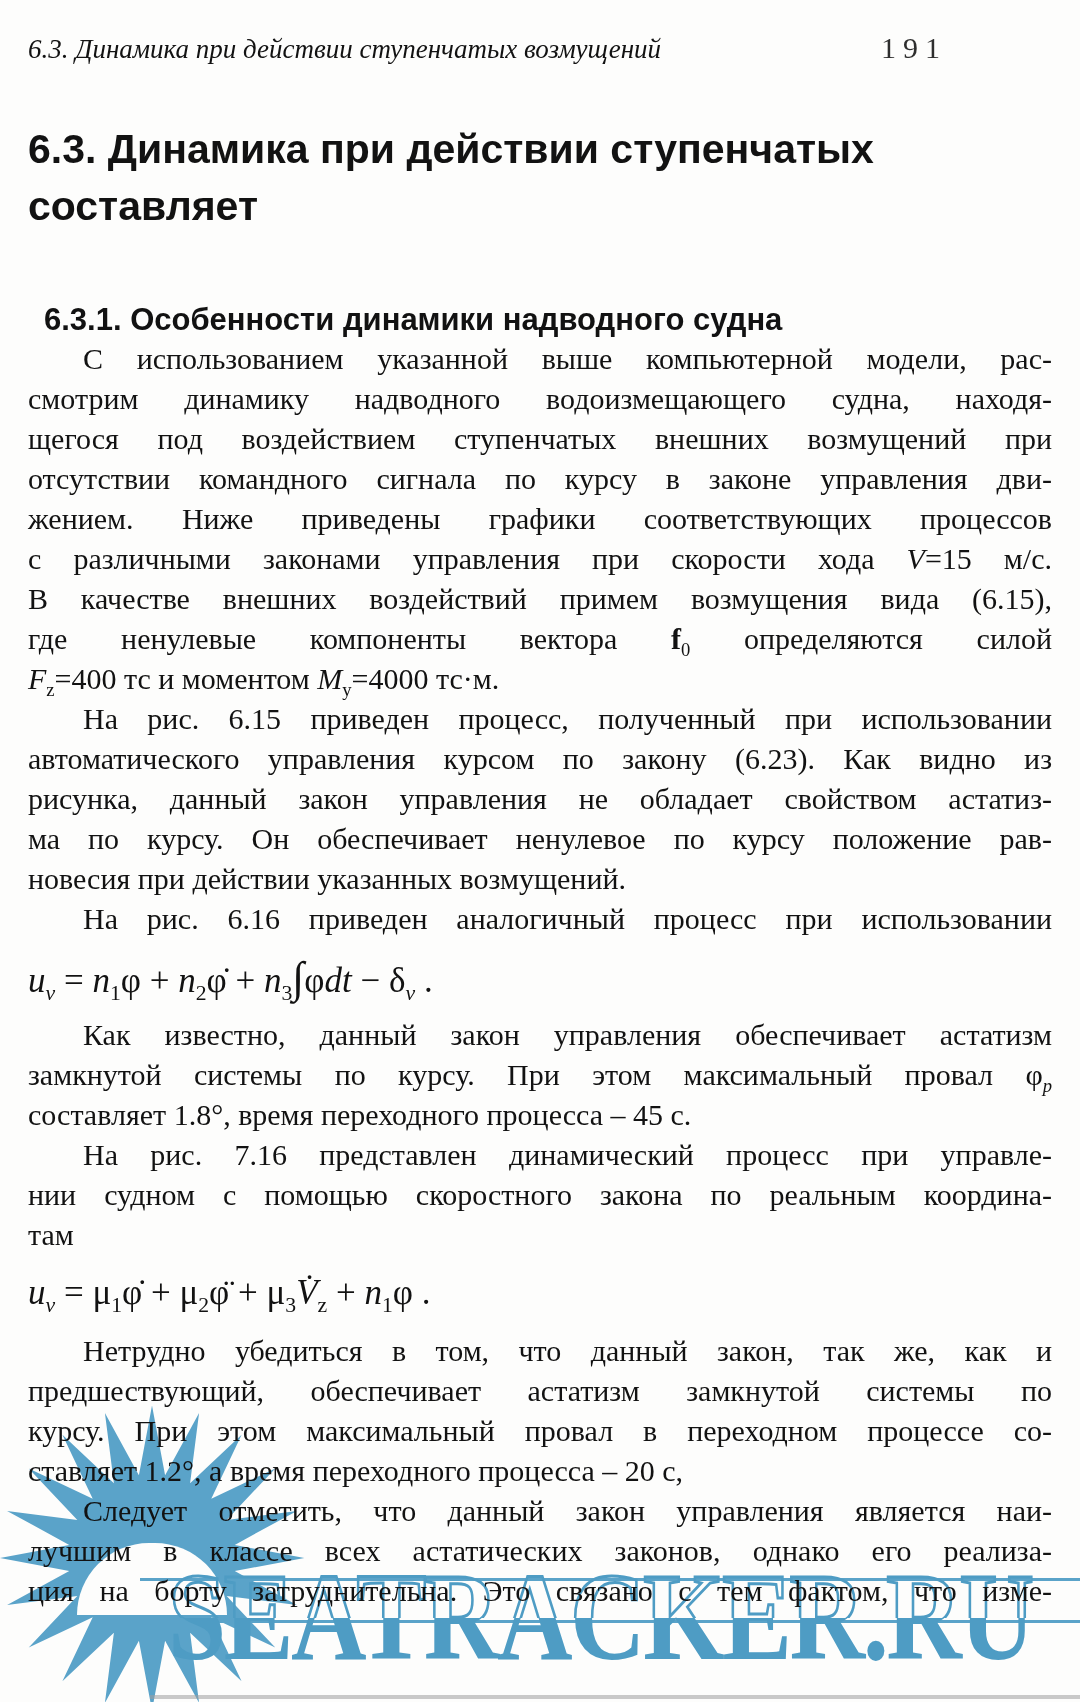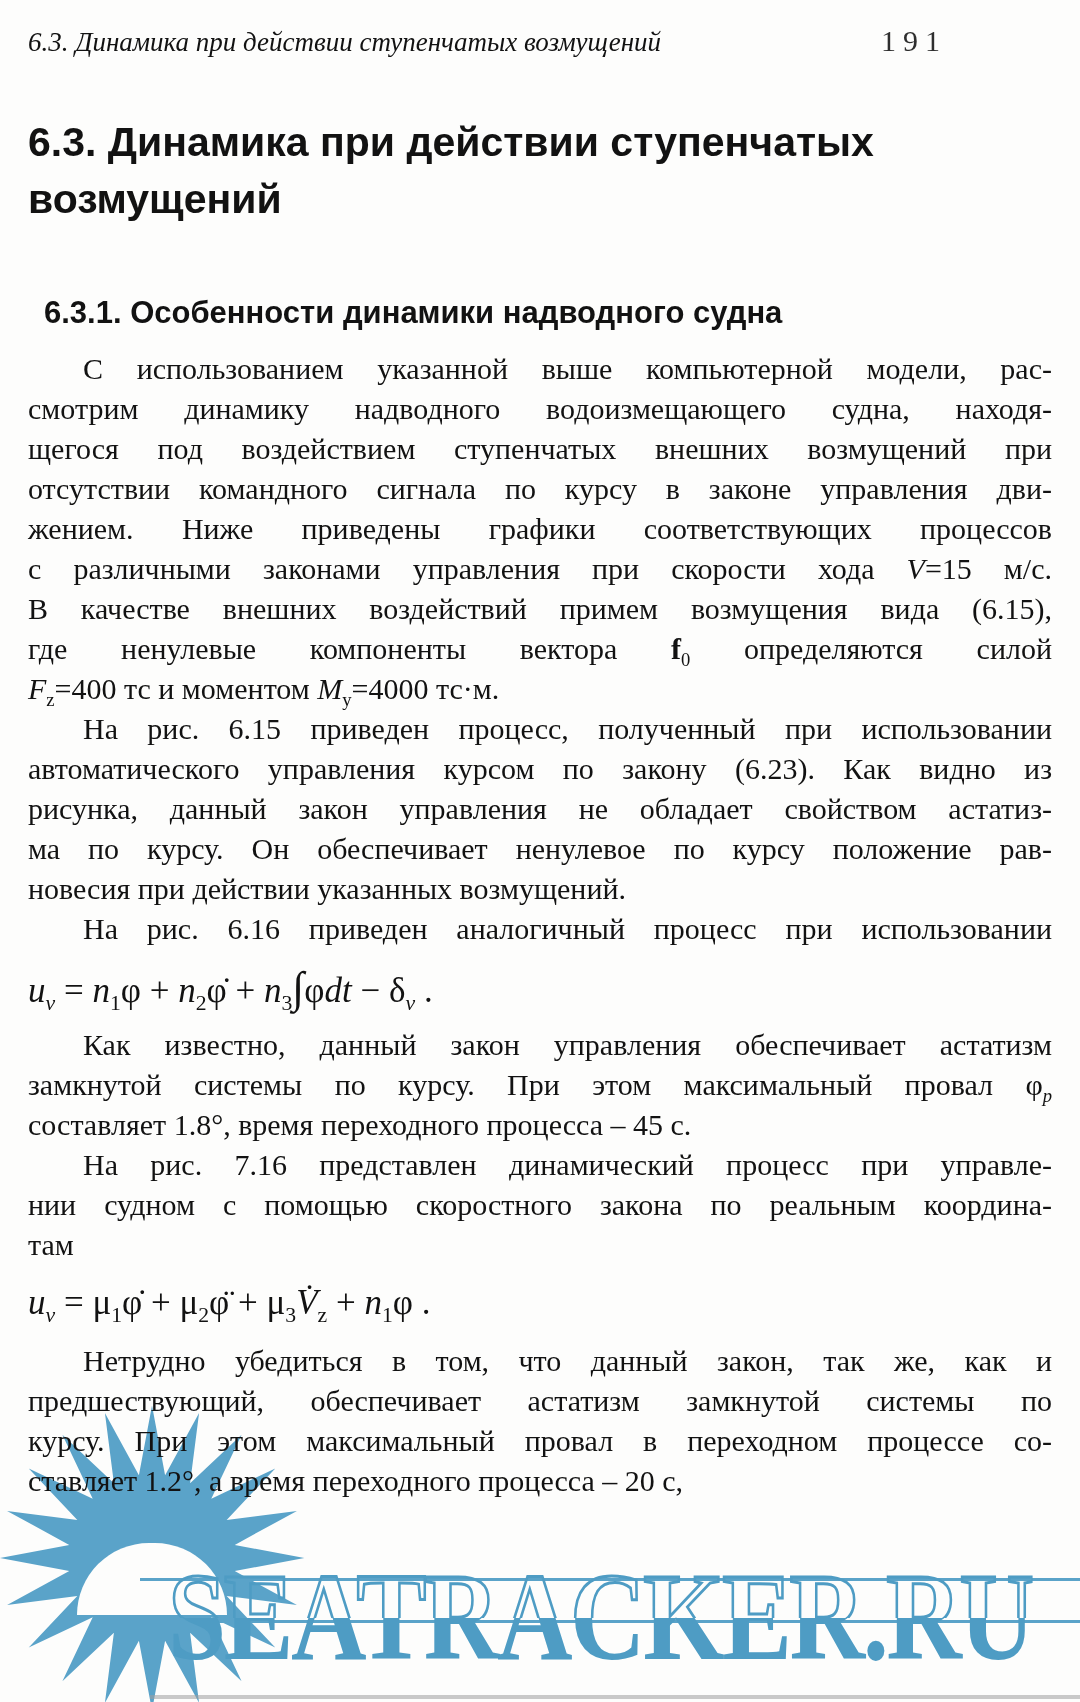--- a/index.html
+++ b/index.html
@@ -8,21 +8,21 @@
     width: 1080px;
     height: 1702px;
     margin: 0 auto;
     background: #fdfdfc;
     overflow: hidden;
     font-family: "Liberation Serif", serif;
     color: #121212;
   }
 
   
-  .content { position: relative; z-index: 2; padding: 1px 28px; }
+  .content { position: relative; z-index: 2; padding: 8px 28px; }
 
   .running-head {
     display: flex;
     justify-content: space-between;
     align-items: baseline;
     padding-top: 24px;
     font-style: italic;
     font-size: 27px;
     line-height: 32px;
   }
@@ -44,21 +44,21 @@
     letter-spacing: 0;
   }
   h2.section {
     margin: 66px 0 0 16px;
     font-family: "Liberation Sans", sans-serif;
     font-weight: bold;
     font-size: 31px;
     line-height: 38px;
   }
 
-  .page-body { margin-top: 17px; font-size: 30px; line-height: 40px; }
+  .page-body { font-size: 30px; line-height: 40px; }
   .para { margin: 0; }
   .line {
     text-align: justify;
     text-align-last: justify;
     white-space: normal;
     height: 40px;
   }
   .line.indent { text-indent: 55px; }
   .line.last { text-align-last: left; }
   .line sub, .formula sub { font-size: 62%; line-height: 0; }
@@ -139,21 +139,21 @@
 
   <div class="content">
 
     <div class="running-head">
       <span class="rh-title">6.3. Динамика при действии ступенчатых возмущений</span>
       <span class="pagenum">191</span>
     </div>
 
     <h1 class="chapter">
       <div>6.3. Динамика при действии ступенчатых</div>
-      <div>возмущений</div>
+      <div>составляет</div>
     </h1>
 
     <h2 class="section">6.3.1. Особенности динамики надводного судна</h2>
 
     <div class="page-body">
         <div class="para">
           <div class="line indent">С использованием указанной выше компьютерной модели, рас-</div>
           <div class="line">смотрим динамику надводного водоизмещающего судна, находя-</div>
           <div class="line">щегося под воздействием ступенчатых внешних возмущений при</div>
           <div class="line">отсутствии командного сигнала по курсу в законе управления дви-</div>
@@ -184,16 +184,21 @@
           <div class="line">нии судном с помощью скоростного закона по реальным координа-</div>
           <div class="line last">там</div>
         </div>
         <div class="formula"><i>u</i><sub><i>v</i></sub> = μ<sub>1</sub>φ̇ + μ<sub>2</sub>φ̈ + μ<sub>3</sub><i>V̇</i><sub>z</sub> + <i>n</i><sub>1</sub>φ .</div>
         <div class="para">
           <div class="line indent">Нетрудно убедиться в том, что данный закон, так же, как и</div>
           <div class="line">предшествующий, обеспечивает астатизм замкнутой системы по</div>
           <div class="line">курсу. При этом максимальный провал в переходном процессе со-</div>
           <div class="line last">ставляет 1.2°, а время переходного процесса – 20 с,</div>
         </div>
+        <div class="para">
+          <div class="line indent">Следует отметить, что данный закон управления является наи-</div>
+          <div class="line">лучшим в классе  всех астатических законов, однако его реализа-</div>
+          <div class="line">ция на борту затруднительна. Это связано с тем фактом, что изме-</div>
+        </div>
       </div>
 
   </div>
 </div>
 
 </body></html>

